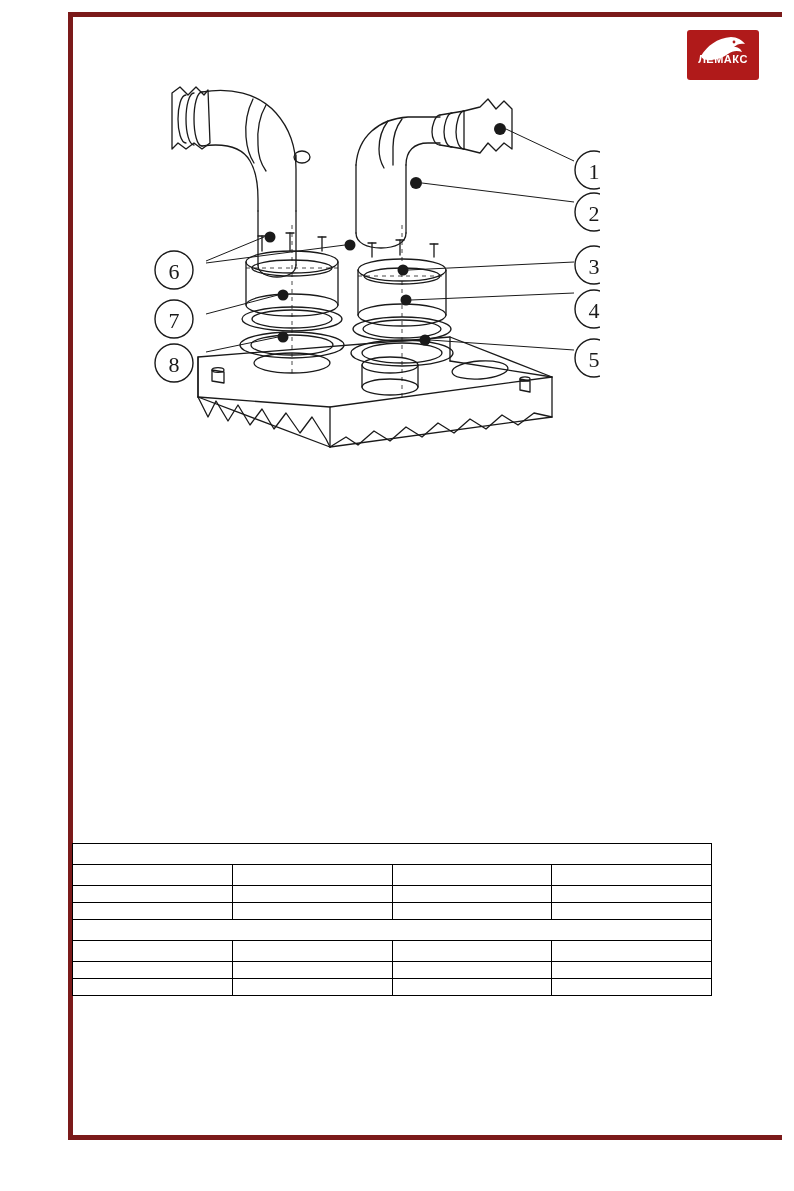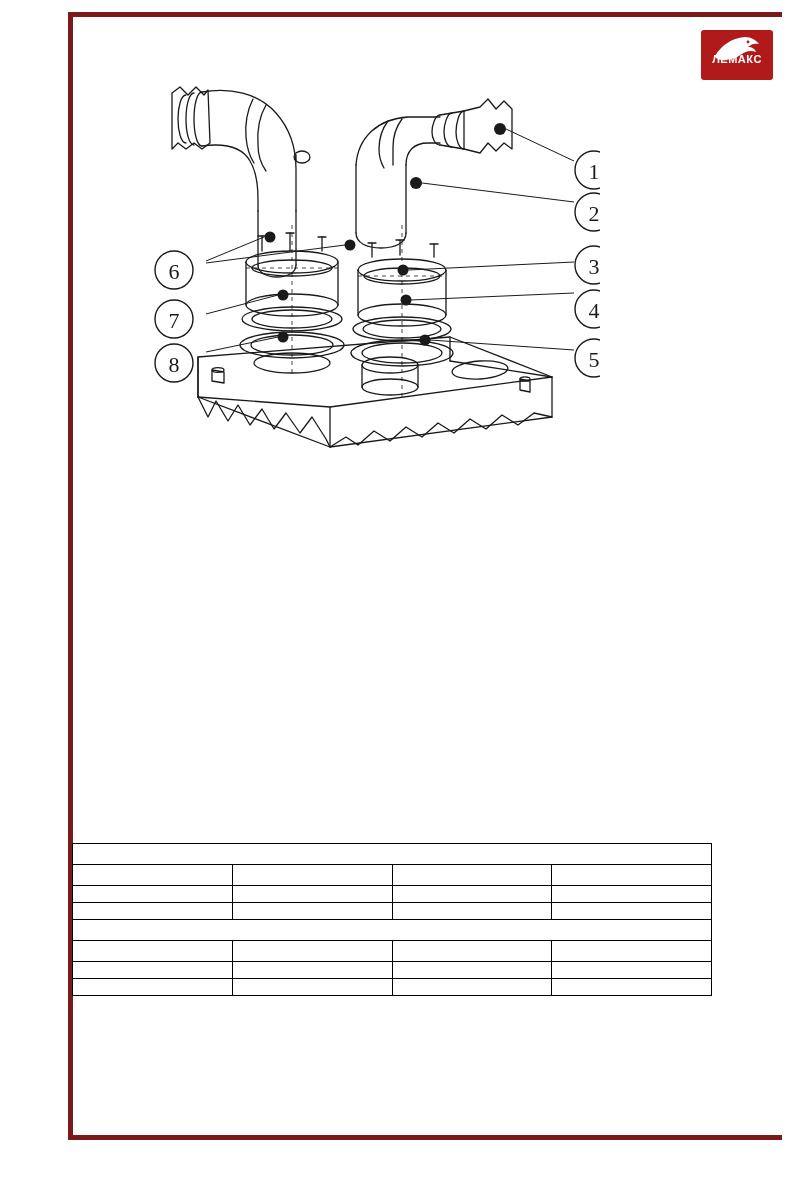--- a/index.html
+++ b/index.html
@@ -45,21 +45,21 @@
     left: 68px;
     top: 1135px;
     width: 714px;
     height: 5px;
     background: #7b1a1a;
   }
 
   
   .logo-box {
     position: absolute;
-    right: 21px;
+    right: 35px;
     top: 30px;
     width: 72px;
     height: 38px;
   }
   .logo-bg {
     position: absolute;
     left: 0;
     top: 0;
     width: 72px;
     height: 50px;

